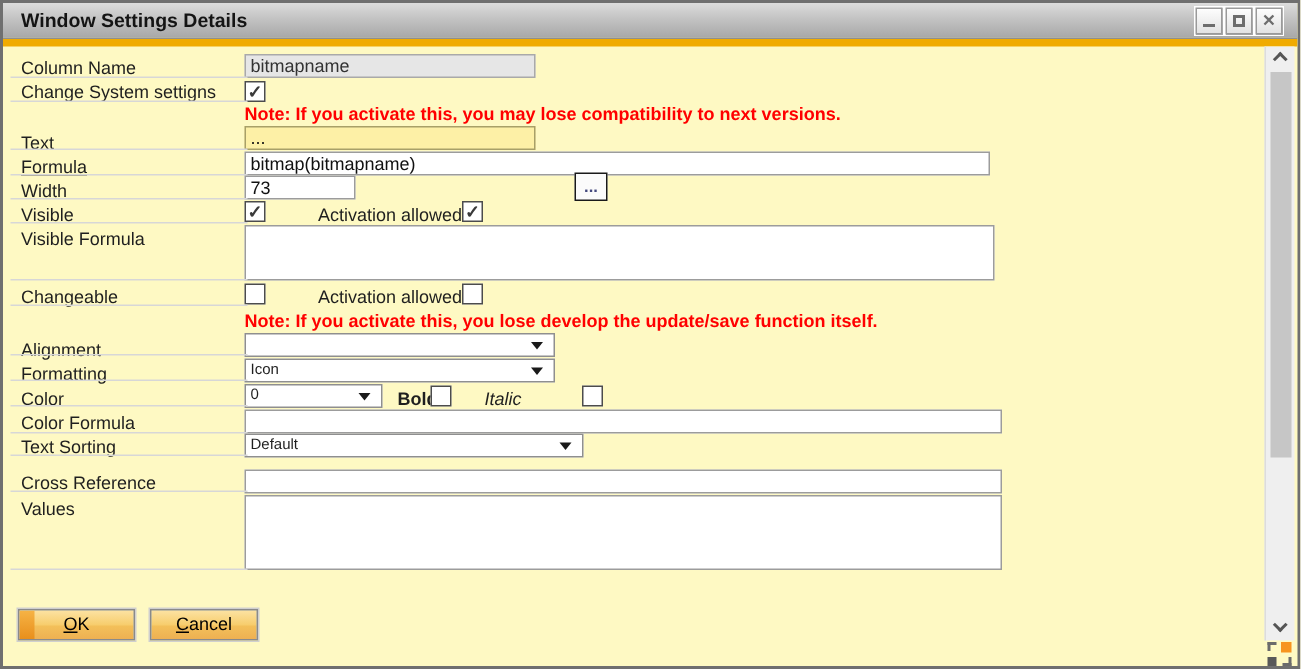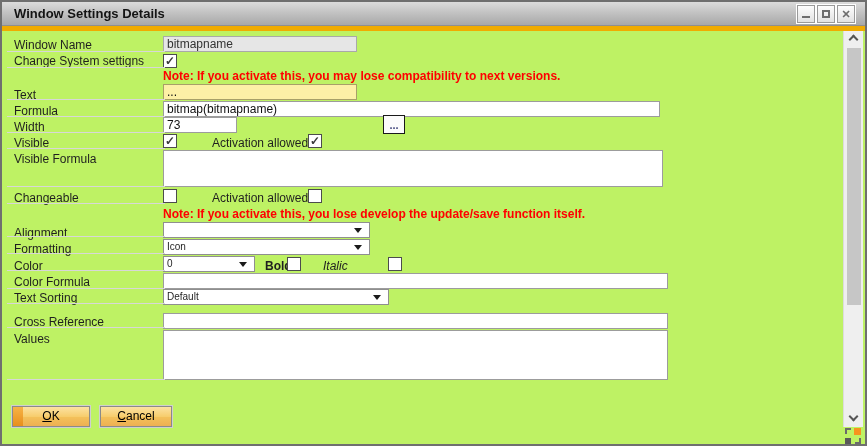--- a/index.html
+++ b/index.html
@@ -1,21 +1,21 @@
 <!DOCTYPE html>
 <html><head>
 <meta charset="utf-8">
 <style>
   * { margin:0; padding:0; box-sizing:border-box; }
   html,body { background:#ffffff; }
   body { font-family:"Liberation Sans", sans-serif; font-size:12px; color:#1f1f1f; }
 
   .window {
     position:relative; width:867px; height:446px;
-    border:2px solid #6f6f6f; background:#bef264; overflow:hidden;
+    border:2px solid #6f6f6f; background:#fef9c3; overflow:hidden;
   }
 
   
   .titlebar {
     position:absolute; left:0; top:0; right:0; height:24px;
     background:linear-gradient(180deg,#dcdcdc 0%,#c3c3c3 45%,#a8a8a8 100%);
     border-bottom:1px solid #8f8f8f;
   }
   .title-text {
     position:absolute; left:12px; top:0; line-height:24px;
@@ -119,21 +119,21 @@
       <i class="bar"></i>
     </div>
   <div class="winbtn" style="left:815px;">
       <i class="box"></i>
     </div>
   <div class="winbtn" style="left:835px;">
       <span class="x">✕</span>
     </div>
   <div class="goldbar"></div>
 
-  <div class="lbl" style="top:36px;">Window Name</div>
+  <div class="lbl" style="top:36px;">Column Name</div>
   <input class="inp disabled" style="left: 161px; top: 34px; width: 194px;" readonly="" value="bitmapname">
   <div class="sep" style="top:49px;"></div>
 
   <div class="lbl" style="top:52px;">Change System settigns</div>
   <div class="cb" style="left:161px; top:52px;">✓</div>
   <div class="sep" style="top:65px;"></div>
 
   <div class="note" style="left:161px; top:67px;">Note: If you activate this, you may lose compatibility to next versions.</div>
 
   <div class="lbl" style="top:86px;">Text</div>

